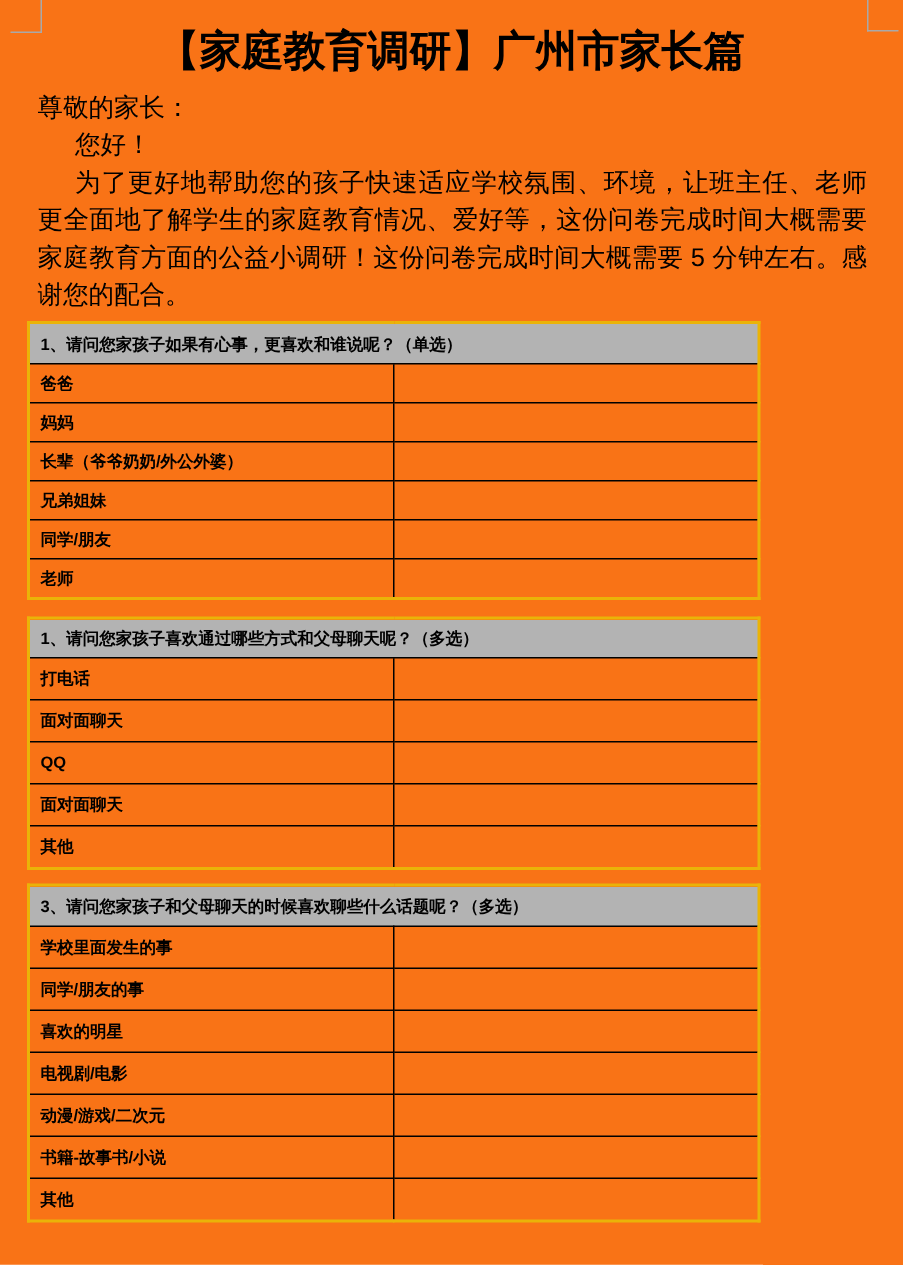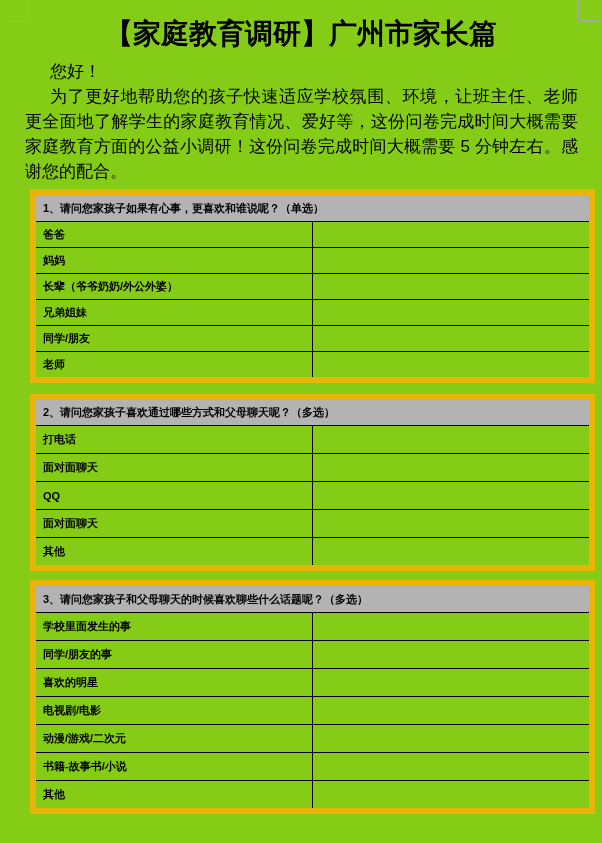--- a/index.html
+++ b/index.html
@@ -1,37 +1,37 @@
 <!DOCTYPE html>
 <html><head>
 <meta charset="utf-8">
 <style>
   html,body{margin:0;padding:0;}
   body{width:602px;height:843px;background:#ffffff;}
   .page{
-    position:relative;width:602px;height:843px;background:#84cc16;overflow:hidden;
+    position:relative;width:602px;height:843px;background:#f97316;overflow:hidden;
     font-family:"Liberation Sans","DejaVu Sans",sans-serif;color:#000;
   }
   
   .mark-left{position:absolute;top:0;left:7px;width:20px;height:21px;
     border-right:1px solid #a9a9a9;border-bottom:1px solid #a9a9a9;}
   .mark-right{position:absolute;top:0;left:578px;width:20px;height:20px;
     border-left:1px solid #a9a9a9;border-bottom:1px solid #a9a9a9;}
   
   .doc-title{margin:0;padding-top:14px;height:40px;line-height:40px;
     text-align:center;font-size:28px;font-weight:bold;white-space:nowrap;}
   
   .intro{margin:5px 24px 0 25px;width:553px;font-size:17px;line-height:25px;}
   .intro .line{height:25px;white-space:nowrap;overflow:hidden;}
   .intro .ind{text-indent:25px;}
   .intro .fill{text-align:justify;text-align-last:justify;white-space:normal;
     text-justify:inter-character;}
   
-  table.qtable{border-collapse:collapse;table-layout:fixed;margin-left:30px;
-    width:565px;border:6px solid #eab308;}
+  table.qtable{border-collapse:collapse;table-layout:fixed;margin-left:18px;
+    width:489px;border:2px solid #eab308;}
   table.qtable td{border:1px solid #000;padding:0 0 0 7px;vertical-align:middle;
     font-size:11px;overflow:hidden;}
   td.qhead{background:#b3b3b3;font-weight:bold;font-size:13px;}
   .col-opt{width:375px;font-weight:bold;}
   .col-ans{width:190px;}
   .t1{margin-top:5px;}
   .t2{margin-top:11px;}
   .t3{margin-top:9px;padding-left:40px;}
   .t1 td{height:25px;} .t1 td.qhead{height:26px;}
   .t2 td{height:27px;} .t2 td.qhead{height:25px;}
@@ -41,20 +41,21 @@
 <body>
 
 <div class="page">
 
   <div class="mark-left"></div>
   <div class="mark-right"></div>
 
   <div class="doc-title">【家庭教育调研】广州市家长篇</div>
 
   <div class="intro">
+    <div class="line">尊敬的家长：</div>
     <div class="line ind">您好！</div>
     <div class="line ind fill">为了更好地帮助您的孩子快速适应学校氛围、环境，让班主任、老师</div>
     <div class="line fill">更全面地了解学生的家庭教育情况、爱好等，这份问卷完成时间大概需要</div>
     <div class="line fill">家庭教育方面的公益小调研！这份问卷完成时间大概需要 5 分钟左右。感</div>
     <div class="line">谢您的配合。</div>
   </div>
 
   <table class="qtable t1">
     <tbody>
         <tr>
@@ -83,21 +84,21 @@
     <tr>
           <td class="col-opt">老师</td>
           <td class="col-ans"></td>
         </tr>
   </tbody>
     </table>
 
   <table class="qtable t2">
     <tbody>
         <tr>
-          <td class="qhead" colspan="2">2、请问您家孩子喜欢通过哪些方式和父母聊天呢？（多选）</td>
+          <td class="qhead" colspan="2">1、请问您家孩子喜欢通过哪些方式和父母聊天呢？（多选）</td>
         </tr>
     <tr>
           <td class="col-opt">打电话</td>
           <td class="col-ans"></td>
         </tr>
     <tr>
           <td class="col-opt">面对面聊天</td>
           <td class="col-ans"></td>
         </tr>
     <tr>

